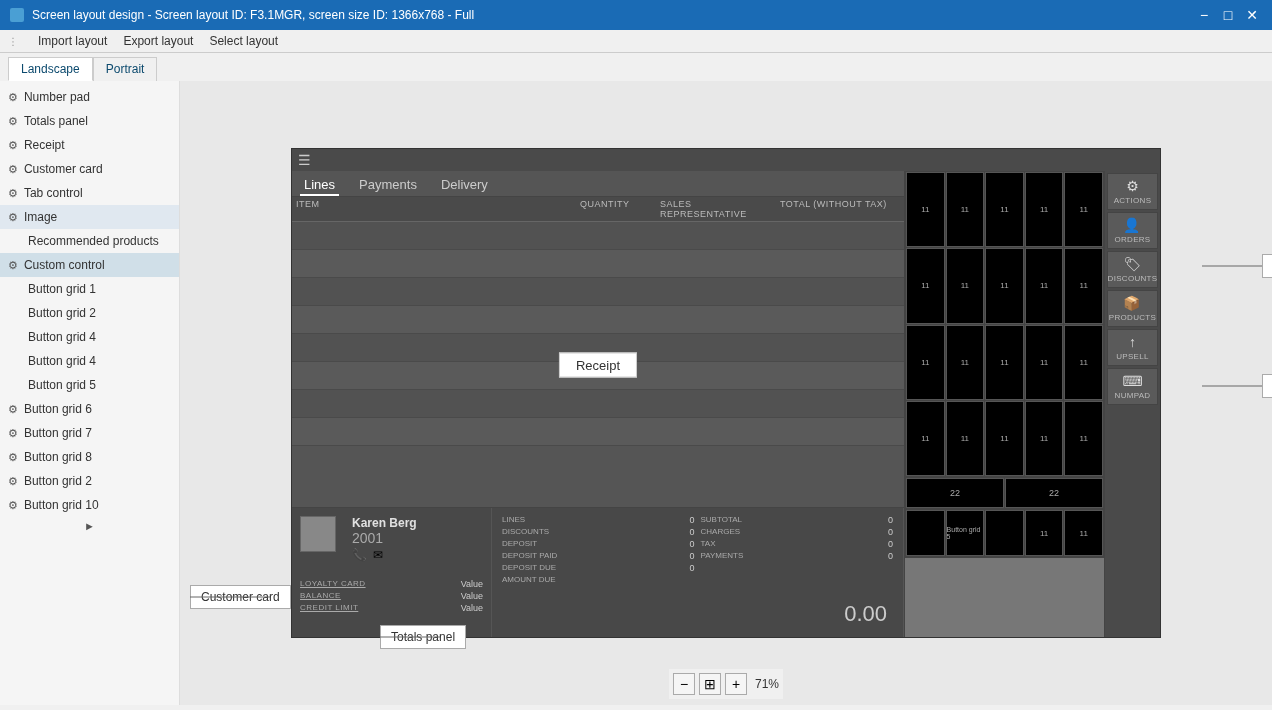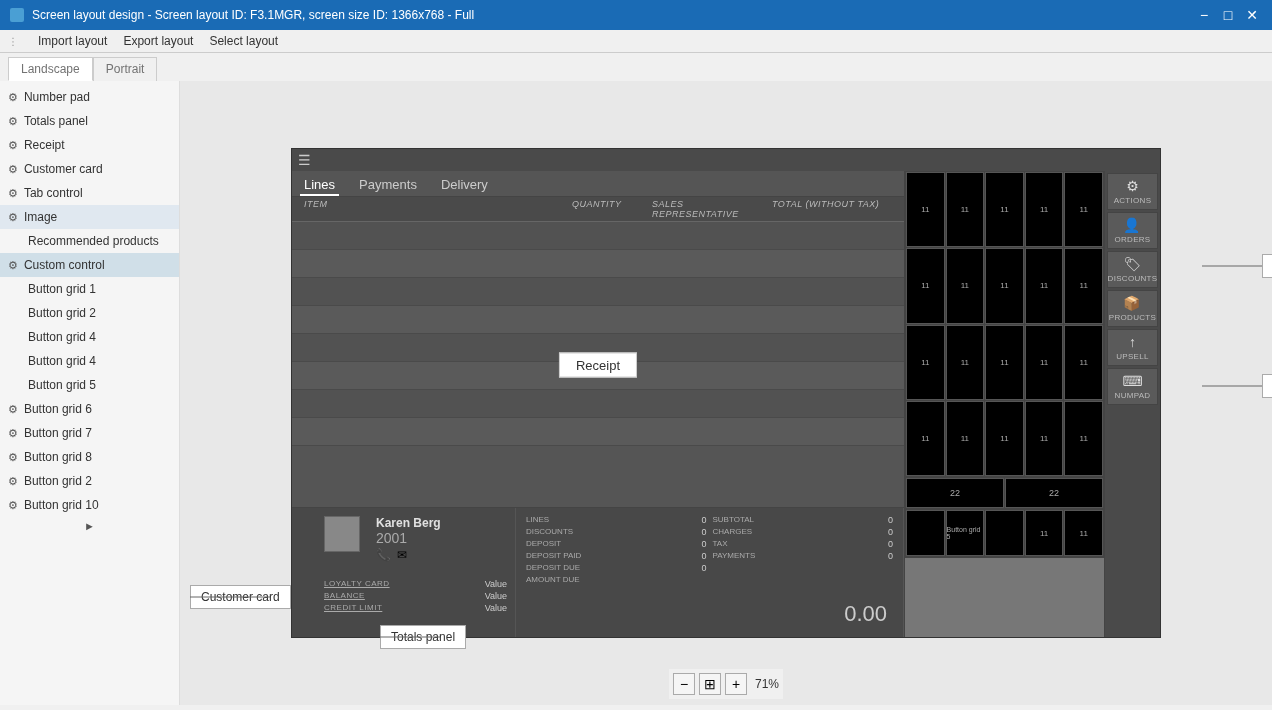--- a/index.html
+++ b/index.html
@@ -37,21 +37,21 @@
       padding: 4px 8px 0;
       background: #f0f0f0;
     }
     .tab {
       padding: 4px 12px;
       border: 1px solid #ccc;
       border-bottom: none;
       cursor: pointer;
       font-size: 12px;
       background: #f0f0f0;
-      color: #737373;
+      color: #0c4a6e;
     }
     .tab.active {
       background: white;
       border-bottom: 1px solid white;
       z-index: 1;
     }
 
     
     .main-container {
       display: flex;
@@ -160,22 +160,21 @@
       flex: 1;
       display: flex;
       flex-direction: column;
       overflow: hidden;
     }
     .pos-receipt-header {
       display: grid;
       grid-template-columns: 1fr 80px 120px 120px;
       background: #4a4a4a;
       border-bottom: 1px solid #666;
-      padding: 2px 12px;
-      font-style: italic;
+      padding: 2px 4px;
     }
     .pos-receipt-header span {
       font-size: 9px;
       color: #bbb;
       text-transform: uppercase;
       letter-spacing: 0.5px;
     }
     .receipt-lines {
       flex: 1;
       background: #555;
@@ -199,21 +198,20 @@
       font-size: 13px;
       border: 1px solid #ccc;
     }
 
     
     .pos-customer {
       height: 130px;
       background: #484848;
       border-top: 1px solid #444;
       display: flex;
-      padding-left: 24px;
     }
     .customer-left {
       width: 200px;
       padding: 8px;
       display: flex;
       flex-direction: column;
       gap: 4px;
       border-right: 1px solid #555;
     }
     .customer-avatar {

